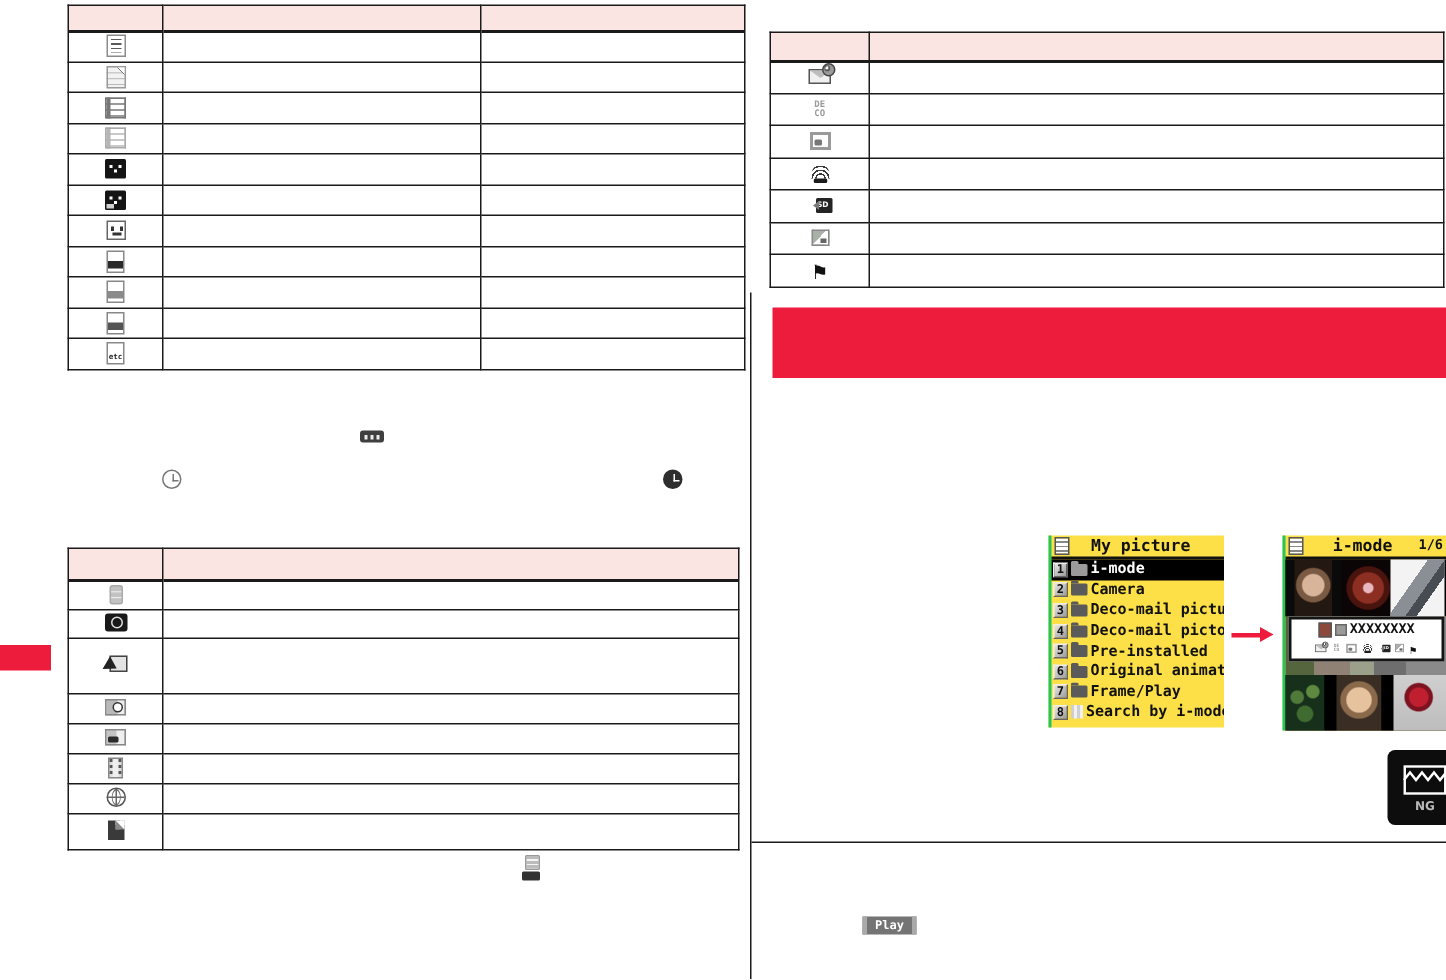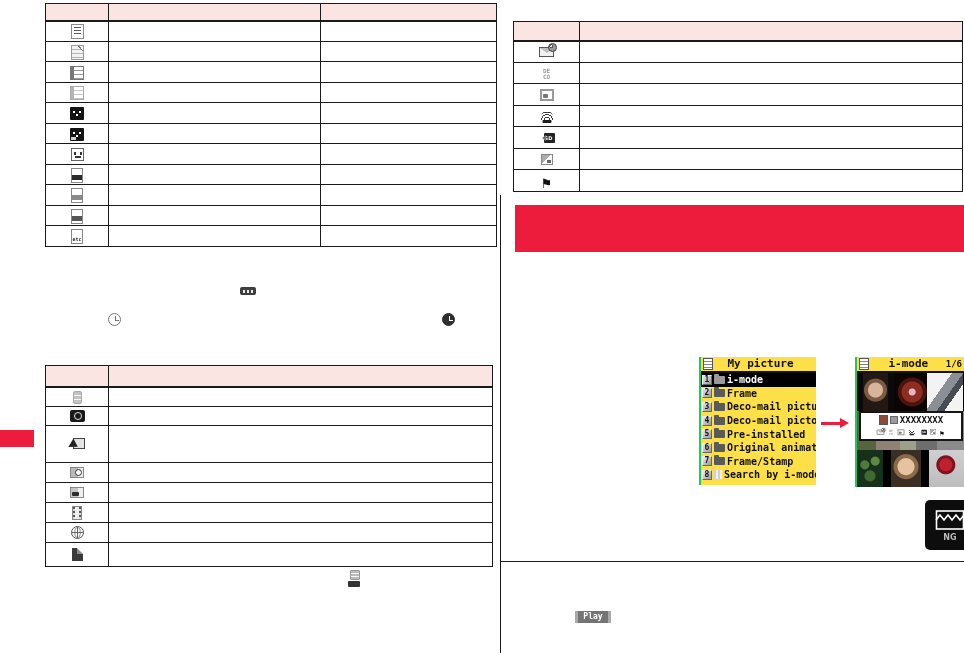--- a/index.html
+++ b/index.html
@@ -354,21 +354,21 @@
     </div>
     <div class="plist">
       <div class="row sel">
           <span class="nbadge">1</span>
           <span class="folder"></span>
           <span>i-mode</span>
         </div>
       <div class="row">
           <span class="nbadge">2</span>
           <span class="folder"></span>
-          <span>Frame</span>
+          <span>Camera</span>
         </div>
       <div class="row">
           <span class="nbadge">3</span>
           <span class="folder"></span>
           <span>Deco-mail picture</span>
         </div>
       <div class="row">
           <span class="nbadge">4</span>
           <span class="folder"></span>
           <span>Deco-mail pictograms</span>
@@ -379,21 +379,21 @@
           <span>Pre-installed</span>
         </div>
       <div class="row">
           <span class="nbadge">6</span>
           <span class="folder"></span>
           <span>Original animation</span>
         </div>
       <div class="row">
           <span class="nbadge">7</span>
           <span class="folder"></span>
-          <span>Frame/Stamp</span>
+          <span>Frame/Play</span>
         </div>
       <div class="row">
           <span class="nbadge">8</span>
           <span class="i-srch"></span>
           <span>Search by i-mode</span>
         </div>
     </div>
   </div>
 
   <div class="arrow"></div>

